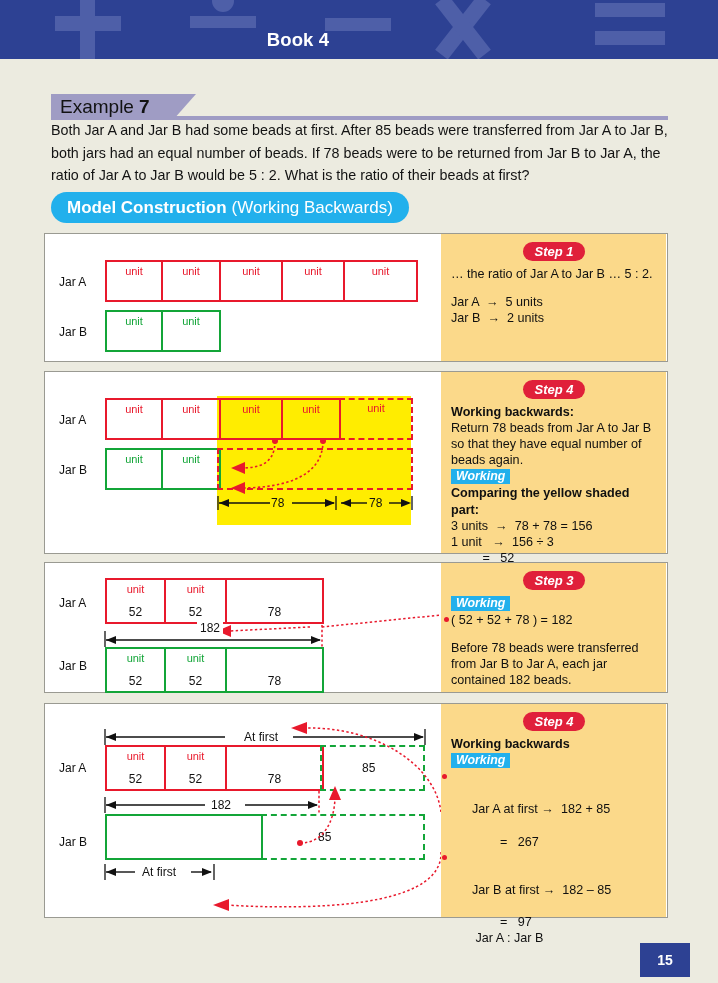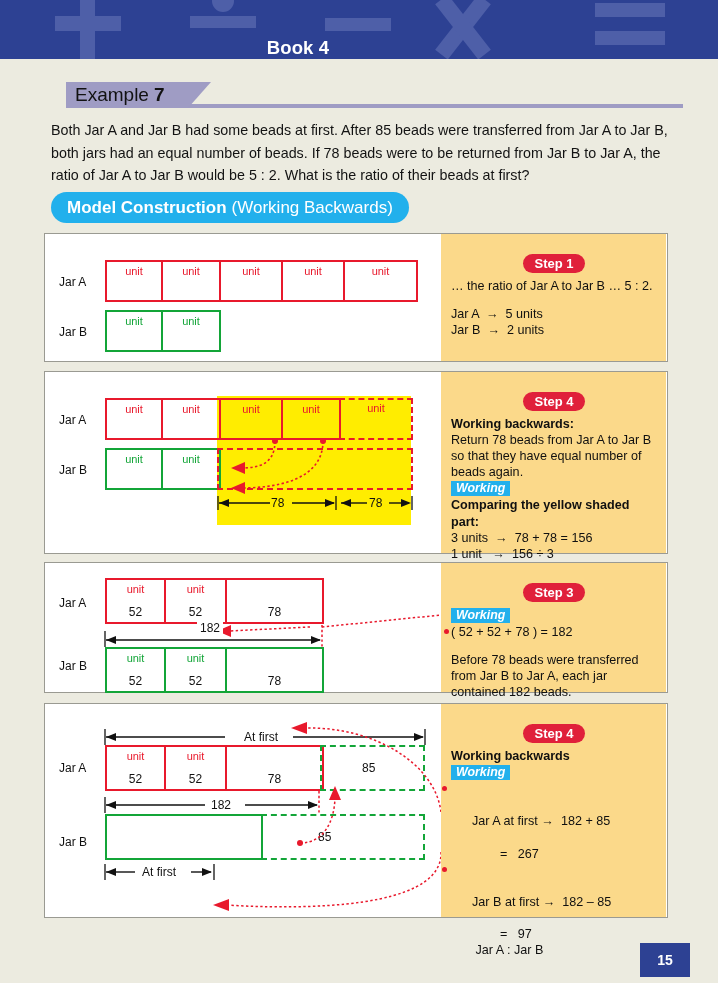--- a/index.html
+++ b/index.html
@@ -23,28 +23,29 @@
   .div-dot { left: 212px; top: -10px; width: 22px; height: 22px; border-radius: 50%; }
   .div-bar { left: 190px; top: 16px; width: 66px; height: 12px; }
   .minus-bar { left: 325px; top: 18px; width: 66px; height: 13px; }
   .x-1 { left: 455px; top: -8px; width: 16px; height: 70px; transform: rotate(38deg); }
   .x-2 { left: 455px; top: -8px; width: 16px; height: 70px; transform: rotate(-38deg); }
   .eq-1 { left: 595px; top: 3px; width: 70px; height: 14px; }
   .eq-2 { left: 595px; top: 31px; width: 70px; height: 14px; }
   .hdr-title {
     position: absolute; left: 0; top: 0; width: 596px; height: 59px;
     display: flex; align-items: flex-end; justify-content: center;
+    padding-bottom: 8px;
     color: #ffffff; font-size: 18.5px; letter-spacing: .1px;
     z-index: 5;
   }
   .hdr-title b { font-weight: bold; }
   .hdr-title span { font-weight: normal; }
 
   
-  .example-bar { position: absolute; left: 51px; top: 82px; width: 617px; height: 26px; margin-left: 15px; }
+  .example-bar { position: absolute; left: 51px; top: 94px; width: 617px; height: 26px; }
   .example-tab {
     position: absolute; left: 0; top: 0; width: 122px; height: 26px;
     background: #9f9cc4;
     display: flex; align-items: center; padding-left: 9px;
     font-size: 19px; color: #121212;
   }
   .example-tab .num { font-weight: bold; margin-left: 5px; }
   .example-wedge {
     position: absolute; left: 122px; top: 0; width: 23px; height: 26px;
     background: #9f9cc4;
@@ -84,24 +85,24 @@
     background: #fbd98a;
     padding: 8px 9px 8px 10px;
     font-size: 12.6px; line-height: 1.28; color: #101010;
   }
   #panel1 { top: 233px; height: 129px; }
   #panel2 { top: 371px; height: 183px; }
   #panel3 { top: 562px; height: 131px; }
   #panel4 { top: 703px; height: 215px; }
 
   .step-badge {
-    display: block; margin: 12px auto 5px auto;
+    display: block; margin: 0 auto 5px auto;
     width: 62px; height: 19px;
     background: #e0203a; border-radius: 10px;
-    color: #ffffff; font-size: 13px; font-weight: bold;
+    color: #ffffff; font-size: 13px; font-style: italic; font-weight: bold;
     text-align: center; line-height: 19px;
   }
   .working-tag {
     display: inline-block; background: #22b0ec; color: #ffffff;
     font-style: italic; font-weight: bold; font-size: 12.4px;
     padding: 0 5px; line-height: 15px; margin: 1px 0;
   }
   .nb { font-weight: bold; }
   .notes .ln { white-space: pre; }
 

